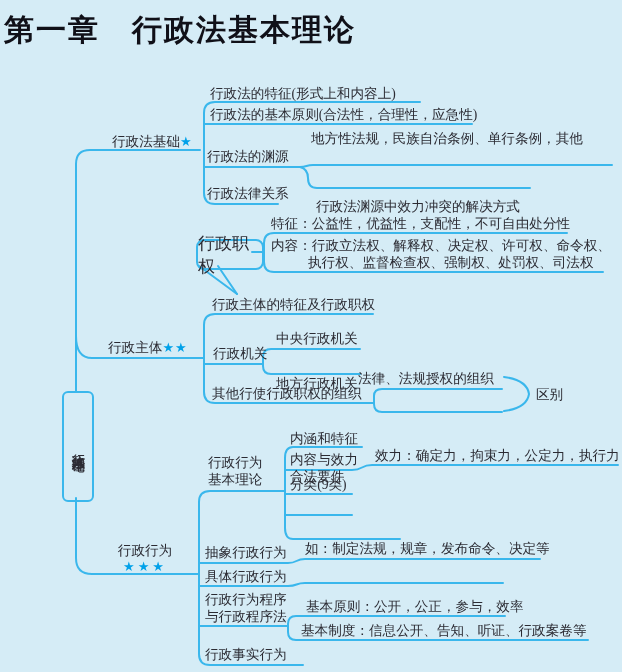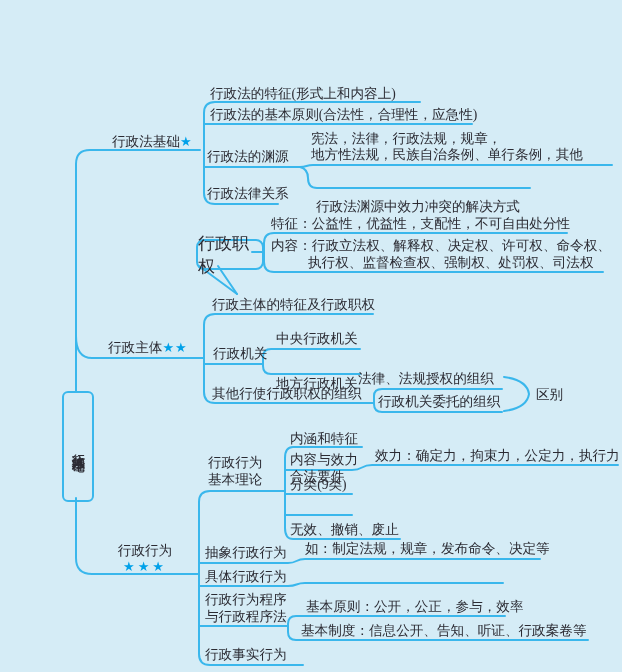--- a/index.html
+++ b/index.html
@@ -43,20 +43,21 @@
     writing-mode:vertical-rl;text-orientation:upright;
     font-size:13.6px;letter-spacing:1px;line-height:28px;color:var(--text);
   }
   #powers-box{left:196px;top:239px;width:64px;height:27px;font-size:17px;}
 </style>
 </head>
 <body>
 
 <div id="stage">
 
+  <div id="page-title">第一章　行政法基本理论</div>
 
   <svg class="wires" width="622" height="672" viewBox="0 0 622 672">
 
     <path d="M 200,150 H 90 Q 76,150 76,164 V 391"></path>
     <path d="M 76,336 Q 76,358 92,358 H 204"></path>
     <path d="M 76,498 V 558 Q 76,574 92,574 H 199"></path>
 
     <path d="M 420,102 H 215 Q 204,102 204,113 V 193 Q 204,204 215,204 H 278"></path>
     <path d="M 204,124 H 472"></path>
     <path d="M 204,167 H 300"></path>
@@ -87,57 +88,54 @@
 
   <div id="root-box" class="box">
     <span class="vtext">行政法基本理论</span>
   </div>
 
   <div class="n" style="left:112px;top:134px;"><span>行政法基础</span><span class="star">★</span></div>
   <div class="n" style="left:210px;top:86px;">行政法的特征(形式上和内容上)</div>
   <div class="n" style="left:210px;top:107px;">行政法的基本原则(合法性，合理性，应急性)</div>
   <div class="n" style="left:207px;top:149px;">行政法的渊源</div>
   <div class="n" style="left:311px;top:131px;">
-    <span class="ln" style="line-height:16px;">宪法，法律，行政法规，规章，</span>
     <span class="ln" style="line-height:16px;">地方性法规，民族自治条例、单行条例，其他</span>
   </div>
   <div class="n" style="left:316px;top:170px;margin-top:29px;">行政法渊源中效力冲突的解决方式</div>
   <div class="n" style="left:207px;top:186px;">行政法律关系</div>
 
   <div id="powers-box" class="box">
       <span>行政职权</span>
     </div>
   <div class="n" style="left:271px;top:216px;">特征：公益性，优益性，支配性，不可自由处分性</div>
   <div class="n" style="left:271px;top:238px;">内容：行政立法权、解释权、决定权、许可权、命令权、</div>
   <div class="n" style="left:308px;top:255px;">执行权、监督检查权、强制权、处罚权、司法权</div>
 
   <div class="n" style="left:108px;top:340px;"><span>行政主体</span><span class="star">★★</span></div>
   <div class="n" style="left:212px;top:297px;">行政主体的特征及行政职权</div>
   <div class="n" style="left:213px;top:346px;">行政机关</div>
   <div class="n" style="left:276px;top:331px;">中央行政机关</div>
   <div class="n" style="left:276px;top:376px;">地方行政机关</div>
   <div class="n" style="left:212px;top:386px;">其他行使行政职权的组织</div>
   <div class="n" style="left:358px;top:371px;text-align:center;">法律、法规授权的组织</div>
-  <div class="n" style="left:378px;top:394px;">行政机关委托的组织</div>
   <div class="n" style="left:536px;top:387px;">区别</div>
 
   <div class="n center" style="left:104px;top:542px;width:82px;">
     <span class="ln">行政行为</span>
     <span class="stars-line">★★★</span>
   </div>
   <div class="n" style="left:208px;top:454px;">
     <span class="ln">行政行为</span>
     <span class="ln">基本理论</span>
   </div>
   <div class="n" style="left:290px;top:431px;">内涵和特征</div>
   <div class="n" style="left:290px;top:452px;">内容与效力</div>
   <div class="n" style="left:375px;top:448px;">效力：确定力，拘束力，公定力，执行力</div>
   <div class="n" style="left:290px;top:477px;">分类(9类)</div>
   <div class="n" style="left:290px;top:469px;">合法要件</div>
-  <div class="n" style="left:290px;top:522px;">无效、撤销、废止</div>
   <div class="n" style="left:205px;top:545px;">抽象行政行为</div>
   <div class="n" style="left:305px;top:541px;">如：制定法规，规章，发布命令、决定等</div>
   <div class="n" style="left:205px;top:569px;">具体行政行为</div>
   <div class="n" style="left:205px;top:592px;font-family:Liberation Mono, monospace;">
     <span class="ln">行政行为程序</span>
     <span class="ln">与行政程序法</span>
   </div>
   <div class="n" style="left:298px;top:599px;margin-left:8px;">基本原则：公开，公正，参与，效率</div>
   <div class="n" style="left:301px;top:623px;">基本制度：信息公开、告知、听证、行政案卷等</div>
   <div class="n" style="left:205px;top:647px;">行政事实行为</div>

